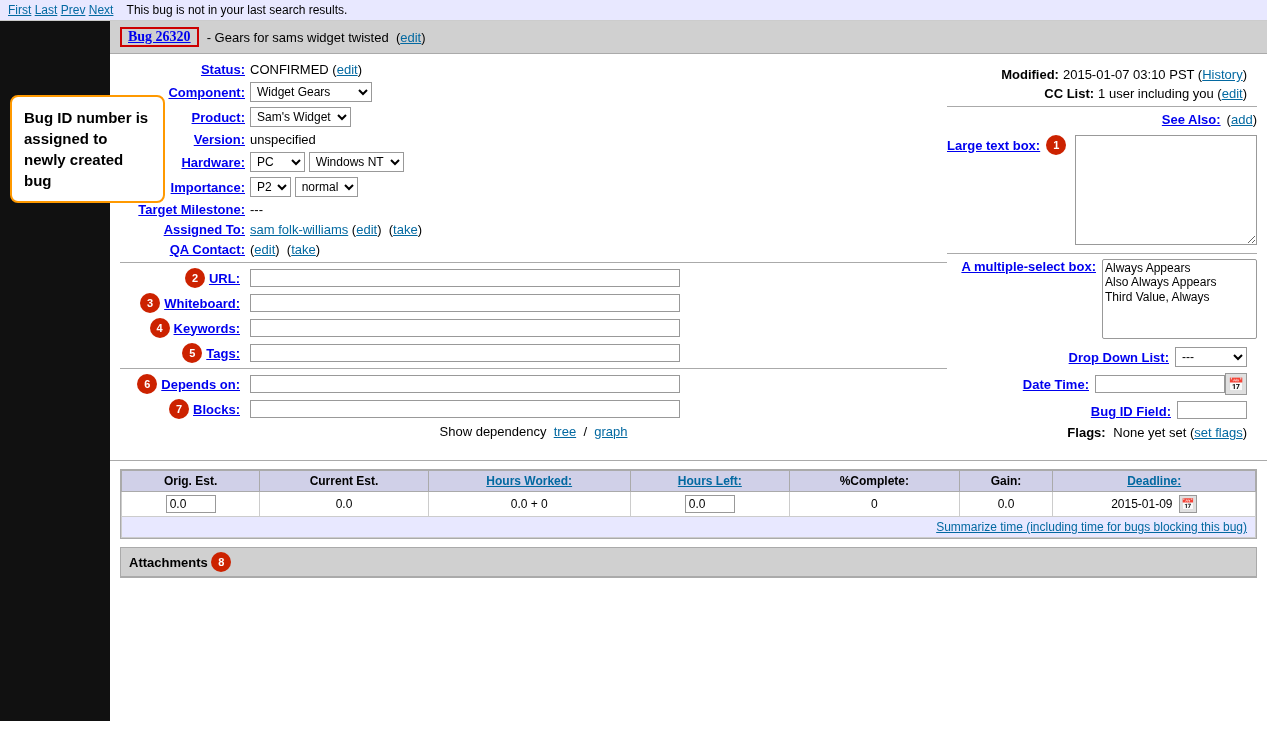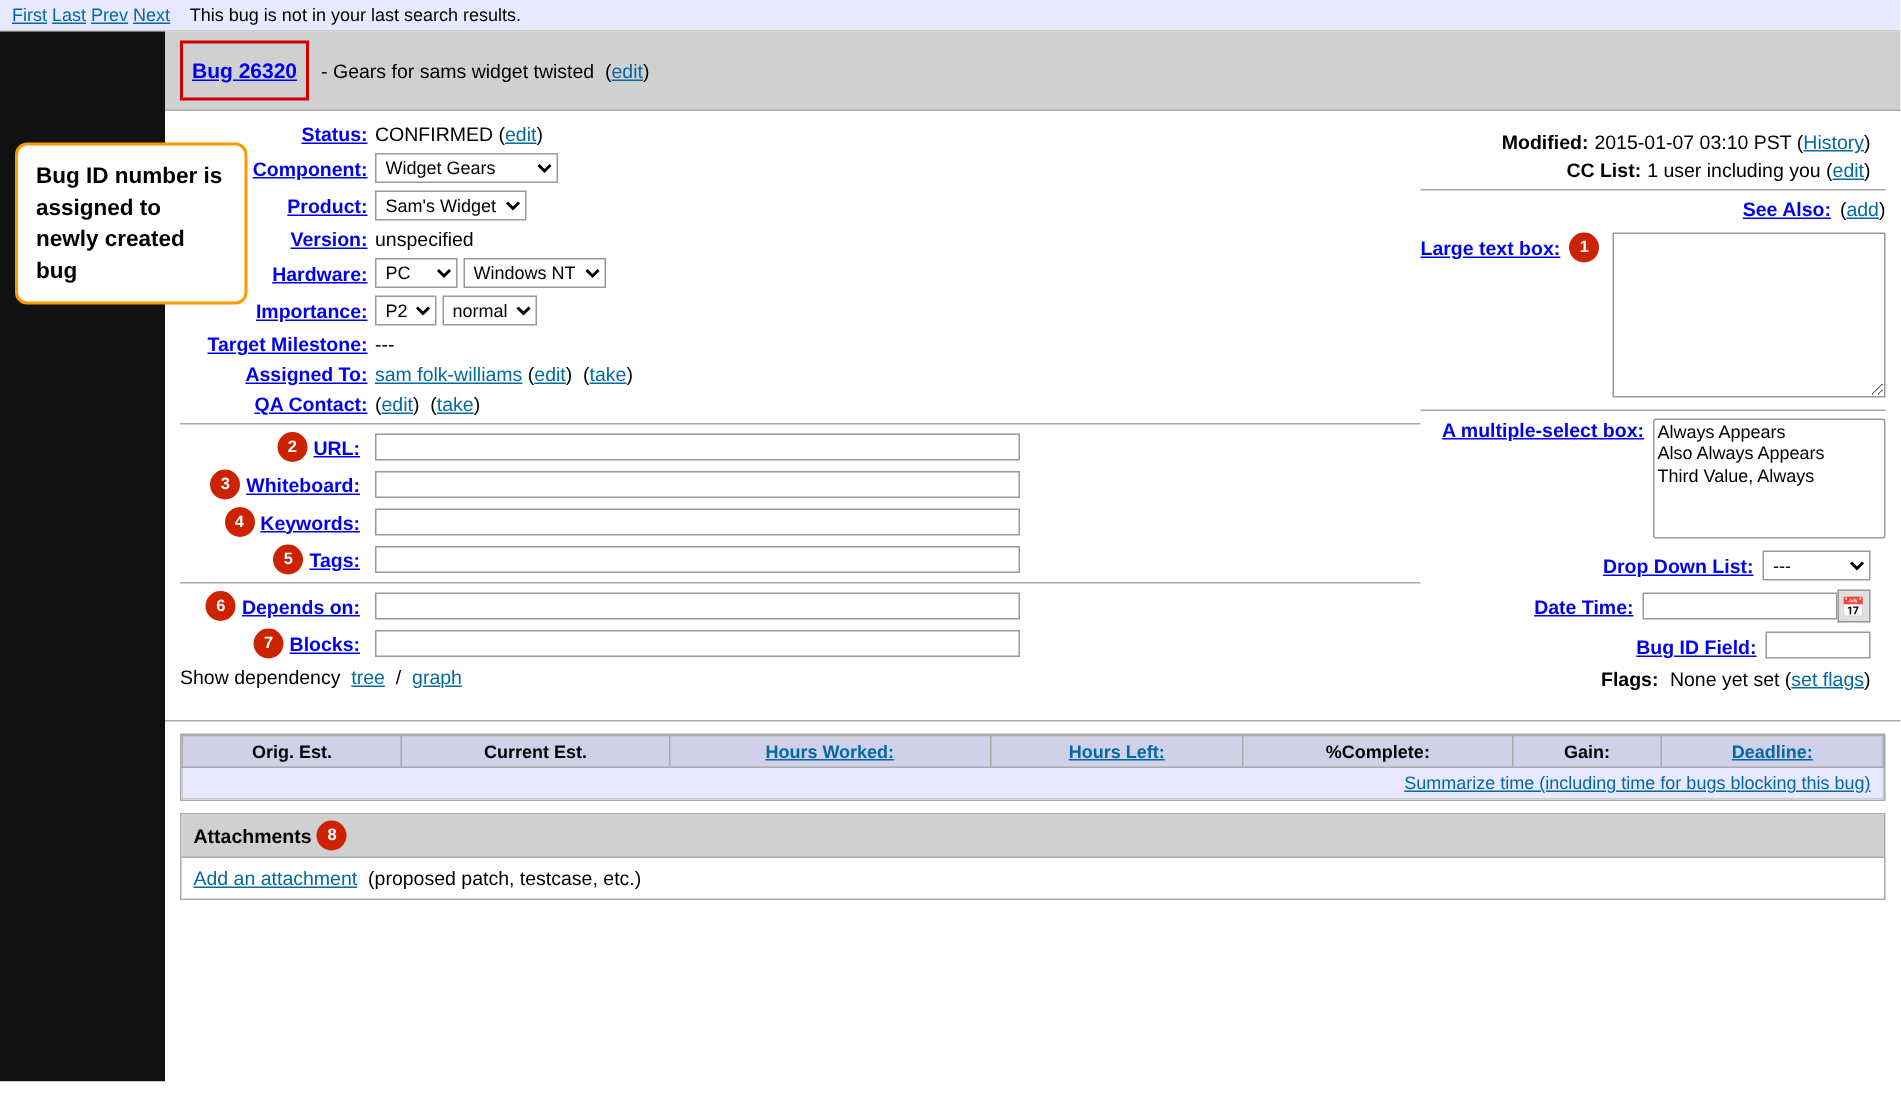--- a/index.html
+++ b/index.html
@@ -44,26 +44,27 @@
     #bug-header {
       background: #d0d0d0;
       padding: 6px 10px;
       display: flex;
       align-items: center;
       gap: 8px;
       border-bottom: 1px solid #aaa;
     }
     #bug-id-box {
       border: 2px solid #cc0000;
-      padding: 10px 6px;
+      padding: 0 6px;
       font-weight: bold;
       color: #00e;
       font-size: 14px;
       background: #d0d0d0;
       cursor: pointer;
+      font-family: Liberation Serif, serif;
     }
     #bug-title-text {
       font-size: 13px;
     }
 
     
     #annotation-box {
       position: absolute;
       left: 10px;
       top: 95px;
@@ -203,20 +204,21 @@
       text-align: right;
       padding-right: 5px;
       font-weight: bold;
       color: #00e;
       text-decoration: underline;
       cursor: pointer;
     }
 
     
     #show-dep {
+      text-align: center;
       margin: 5px 0 8px 0;
     }
 
     
     #time-tracking {
       border: 1px solid #aaa;
       margin: 8px 10px;
     }
     #time-tracking table {
       border-collapse: collapse;
@@ -583,35 +585,47 @@
             <th>Orig. Est.</th>
             <th>Current Est.</th>
             <th><a>Hours Worked:</a></th>
             <th><a>Hours Left:</a></th>
             <th>%Complete:</th>
             <th>Gain:</th>
             <th><a>Deadline:</a></th>
           </tr>
         </thead>
         <tbody>
+          <tr>
+            <td>
+              <input type="text" style="width: 50px;" value="0.0">
+            </td>
+            <td>0.0</td>
+            <td>0.0 + 0</td>
+            <td>
+              <input type="text" style="width: 50px;" value="0.0">
+            </td>
+            <td>0</td>
+            <td>0.0</td>
+            <td>
+              <span>2015-01-09</span>
+              &nbsp;<div class="calendar-icon" style="display:inline-flex; width:18px; height:18px; font-size:11px;">📅</div>
+            </td>
+          </tr>
           <tr class="summarize-row">
             <td colspan="7">
               <a>Summarize time (including time for bugs blocking this bug)</a>
             </td>
           </tr>
         </tbody>
       </table>
     </div>
 
     <div id="attachments">
       <div id="attachments-header">
         <span>Attachments</span>
         &nbsp;
         <span class="badge">8</span>
       </div>
-      <div id="attachments-body">
-        <a>Add an attachment</a>
-        &nbsp;<span>(proposed patch, testcase, etc.)</span>
-      </div>
     </div>
 
   </div>
 </div>
 
 </body></html>

